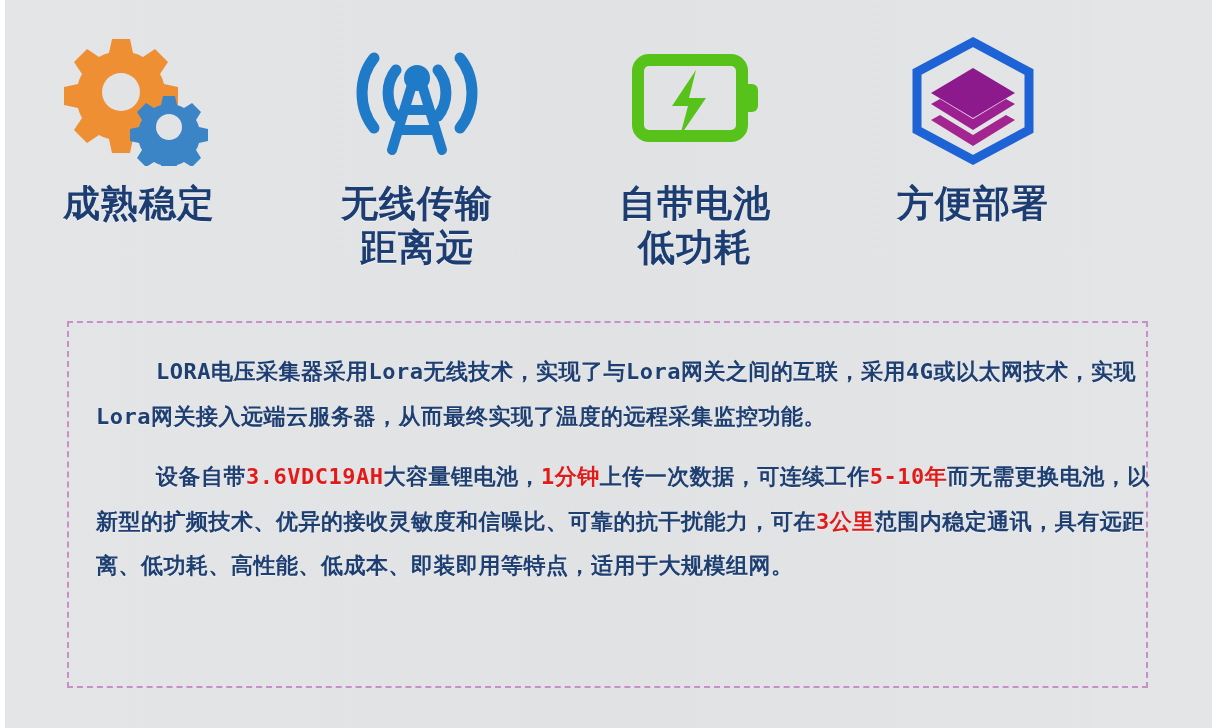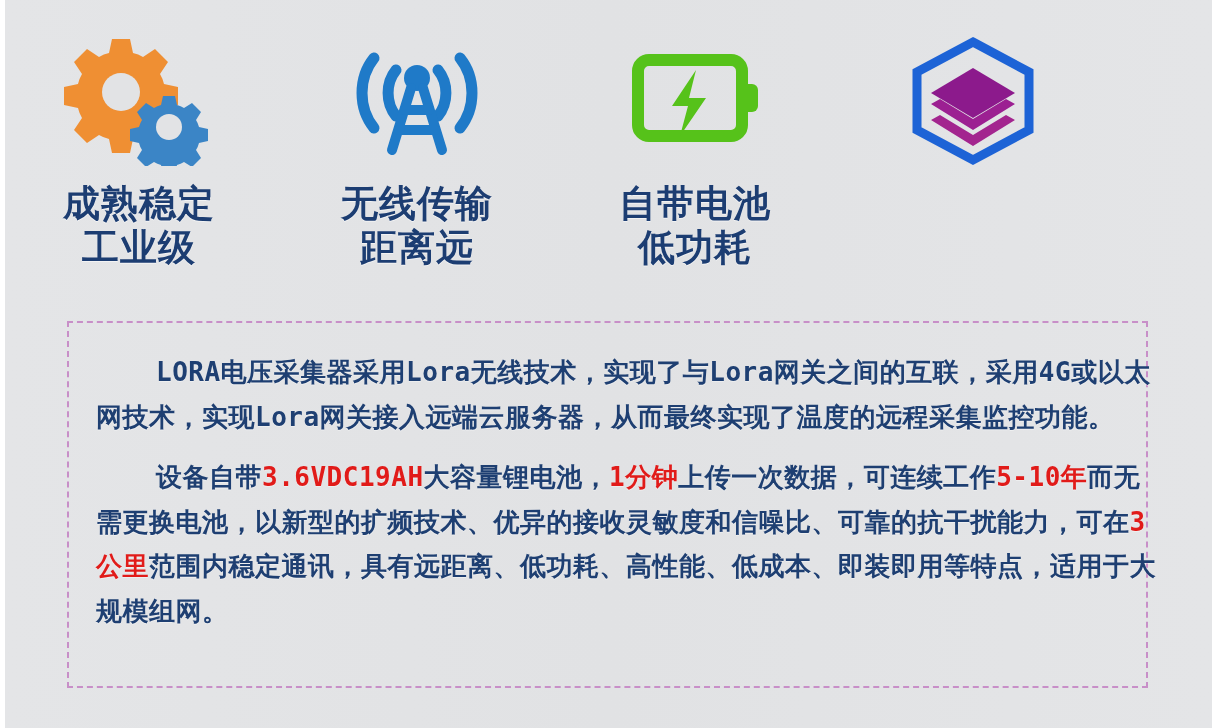--- a/index.html
+++ b/index.html
@@ -52,21 +52,21 @@
     left:67px;top:321px;
     width:1081px;height:367px;
     border:2px dashed #c88fc8;
     box-sizing:border-box;
   }
   .desc-text{
     position:absolute;
     left:96px;top:350px;
     width:1060px;
     color:#1e3f72;
-    font-size:26px;
+    font-size:22px;
     line-height:44.5px;
     font-weight:700;
     letter-spacing:0.5px;
     font-family:"DejaVu Sans Mono","Liberation Mono",monospace;
     text-shadow:0 1px 0 rgba(255,255,255,.4);
   }
   .desc-text p{margin:0;text-indent:60px;}
   .desc-text p + p{margin-top:16px;}
   .hl{color:#e11b19;}
 </style>
@@ -87,21 +87,20 @@
           <circle cx="57" cy="58" r="19" fill="#e2e3e5"></circle>
 
           <g fill="#3b85c6">
             <path d="M99,62 h12 l2,9 a23,23 0 0 1 7,3 l8,-5 l9,9 l-5,8 a23,23 0 0 1 3,7 l9,2 v12 l-9,2 a23,23 0 0 1 -3,7 l5,8 l-9,9 l-8,-5 a23,23 0 0 1 -7,3 l-2,9 h-12 l-2,-9 a23,23 0 0 1 -7,-3 l-8,5 l-9,-9 l5,-8 a23,23 0 0 1 -3,-7 l-9,-2 v-12 l9,-2 a23,23 0 0 1 3,-7 l-5,-8 l9,-9 l8,5 a23,23 0 0 1 7,-3 z"></path>
           </g>
           <circle cx="105" cy="93" r="13" fill="#e2e3e5"></circle>
         </svg>
       </div>
       <div class="feature-label">
         <span>成熟稳定</span>
-        <span class="l2">工业级</span>
       </div>
     </div>
 
     <div class="feature">
       <div class="feature-icon">
         <svg width="150" height="132" viewBox="0 0 150 132">
           <g stroke="#1f7ac8" fill="none" stroke-linecap="round">
             <path d="M54,36 a30,34 0 0 0 0,46" stroke-width="11"></path>
             <path d="M32,24 a46,52 0 0 0 0,70" stroke-width="11"></path>
             <path d="M96,36 a30,34 0 0 1 0,46" stroke-width="11"></path>
@@ -139,20 +138,21 @@
     <div class="feature">
       <div class="feature-icon">
         <svg width="150" height="132" viewBox="0 0 150 132">
           <polygon points="75,8 131,38 131,96 75,126 19,96 19,38" fill="none" stroke="#1d63d6" stroke-width="9"></polygon>
           <polygon points="75,34 117,59 75,84 33,59" fill="#8c1a8c"></polygon>
           <path d="M33,70 L42,65 L75,85 L108,65 L117,70 L75,96 z" fill="#9c2092"></path>
           <path d="M33,86 L42,81 L75,101 L108,81 L117,86 L75,112 z" fill="#a3258f"></path>
         </svg>
       </div>
       <div class="feature-label">
+        <span class="l2">方便部署</span>
       </div>
     </div>
 
   </div>
 
   <div class="desc-box"></div>
 
   <div class="desc-text">
     <p><span>LORA电压采集器采用Lora无线技术，实现了与Lora网关之间的互联，采用4G或以太网技术，实现Lora网关接入远端云服务器，从而最终实现了温度的远程采集监控功能。</span></p>
     <p><span>设备自带</span><span class="hl">3.6VDC19AH</span><span>大容量锂电池，</span><span class="hl">1分钟</span><span>上传一次数据，可连续工作</span><span class="hl">5-10年</span><span>而无需更换电池，以新型的扩频技术、优异的接收灵敏度和信噪比、可靠的抗干扰能力，可在</span><span class="hl">3公里</span><span>范围内稳定通讯，具有远距离、低功耗、高性能、低成本、即装即用等特点，适用于大规模组网。</span></p>

